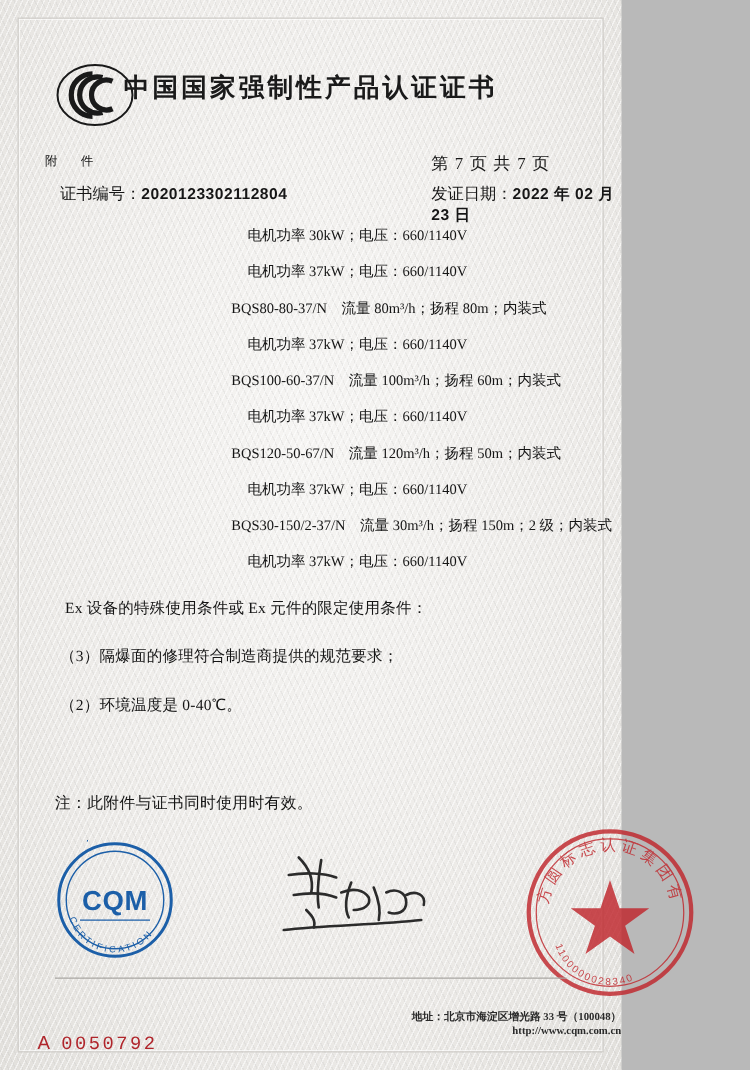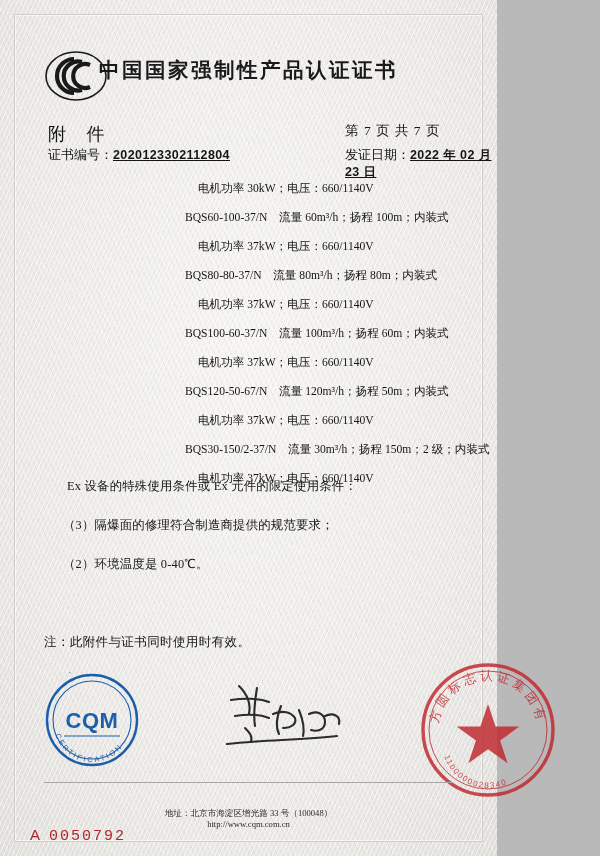--- a/index.html
+++ b/index.html
@@ -59,23 +59,23 @@
     left: 0; right: 0;
     top: 88px;
     text-align: center;
     font-size: 12.3px;
     letter-spacing: 0.2px;
     color: #232323;
   }
 
   .attach-label {
     position: absolute;
-    left: 48px;
+    left: 36px;
     top: 122px;
-    font-size: 18px;
+    font-size: 10px;
     letter-spacing: 8px;
     color: #161616;
   }
   .page-count {
     position: absolute;
     left: 345px;
     top: 122px;
     font-size: 13.5px;
     color: #161616;
     letter-spacing: 1px;
@@ -85,21 +85,20 @@
     left: 48px;
     top: 146px;
     font-size: 13px;
     color: #161616;
   }
   .cert-no b, .issue-date b {
     font-family: "Liberation Sans", sans-serif;
     font-weight: bold;
     font-size: 12.5px;
     letter-spacing: 0.4px;
-    text-decoration: underline;
   }
   .issue-date {
     position: absolute;
     left: 345px;
     top: 146px;
     font-size: 13px;
     color: #161616;
   }
 
   
@@ -117,21 +116,21 @@
     white-space: nowrap;
     font-family: "Liberation Serif", serif;
   }
   .spec-line.indent {
     padding-left: 13px;
   }
 
   
   .conditions {
     position: absolute;
-    left: 63px;
+    left: 48px;
     top: 478px;
     width: 500px;
     font-family: Liberation Serif, serif;
   }
   .cond-line {
     font-size: 12.4px;
     color: #151515;
     margin-bottom: 22px;
     letter-spacing: 0.2px;
   }
@@ -183,24 +182,25 @@
     top: 788px;
     text-align: center;
     font-size: 12.6px;
     color: #161616;
     letter-spacing: 1.2px;
   }
   .footer-addr {
     position: absolute;
     left: 0; right: 0;
     top: 808px;
-    text-align: center;
+    text-align: right;
     font-size: 8.6px;
     color: #2a2a2a;
     line-height: 11px;
+    font-weight: bold;
   }
   .serial {
     position: absolute;
     left: 30px;
     top: 826px;
     font-size: 15px;
     color: #b0252b;
     font-family: "Liberation Mono", monospace;
     letter-spacing: 2px;
   }
@@ -233,21 +233,20 @@
   <div class="cert-no">
     <span>证书编号：</span><b>2020123302112804</b>
   </div>
 
   <div class="issue-date">
     <span>发证日期：</span><b>2022 年 02 月 23 日</b>
   </div>
 
   <div class="spec-list">
     <div class="spec-line indent">电机功率 30kW；电压：660/1140V</div>
-    <div class="spec-line">BQS60-100-37/N　流量 60m³/h；扬程 100m；内装式</div>
     <div class="spec-line indent">电机功率 37kW；电压：660/1140V</div>
     <div class="spec-line">BQS80-80-37/N　流量 80m³/h；扬程 80m；内装式</div>
     <div class="spec-line indent">电机功率 37kW；电压：660/1140V</div>
     <div class="spec-line">BQS100-60-37/N　流量 100m³/h；扬程 60m；内装式</div>
     <div class="spec-line indent">电机功率 37kW；电压：660/1140V</div>
     <div class="spec-line">BQS120-50-67/N　流量 120m³/h；扬程 50m；内装式</div>
     <div class="spec-line indent">电机功率 37kW；电压：660/1140V</div>
     <div class="spec-line">BQS30-150/2-37/N　流量 30m³/h；扬程 150m；2 级；内装式</div>
     <div class="spec-line indent">电机功率 37kW；电压：660/1140V</div>
   </div>

